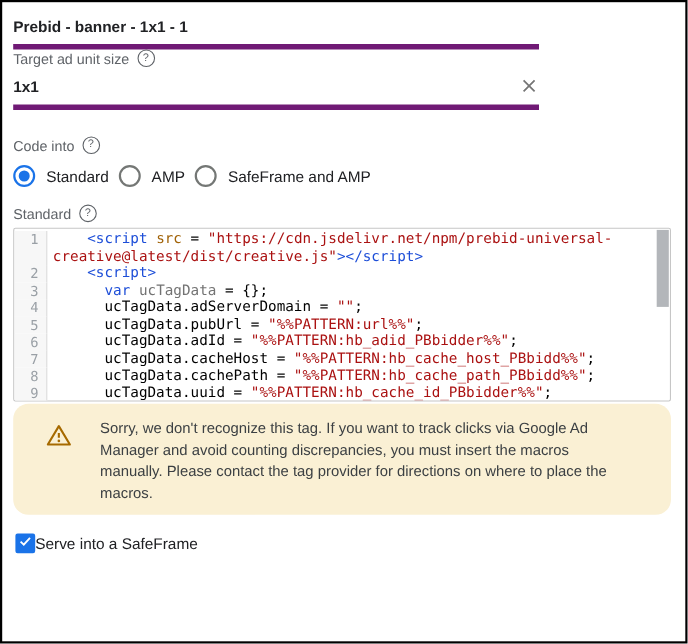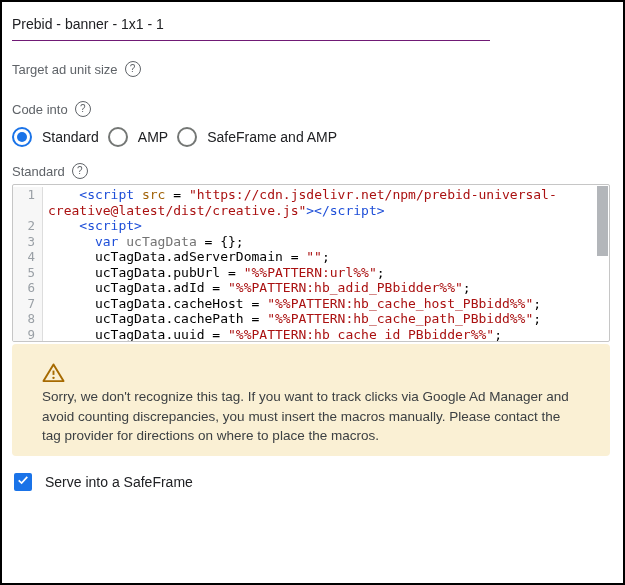--- a/index.html
+++ b/index.html
@@ -13,21 +13,22 @@
   
   .field-label{font-size:13px;color:#5f6368;display:flex;align-items:center;gap:7px;}
   .help-icon{
     width:14px;height:14px;border:1.4px solid #5f6368;border-radius:50%;
     display:inline-flex;align-items:center;justify-content:center;
     font-size:10px;color:#5f6368;line-height:1;flex-shrink:0;
   }
   .field{margin:0;}
   .field-row{
     width:478px;display:flex;align-items:center;justify-content:space-between;
-    border-bottom:1px solid #701a75;
+    border-bottom:5px solid #701a75;
+    font-weight:bold;
   }
   .field-value{font-size:14px;color:#202124;}
   .row-name{margin-top:4px;padding:2px 0 8px 0;}
   .row-size{margin-top:4px;height:28px;padding-bottom:2px;}
   .clear-btn{background:none;border:none;padding:0;cursor:pointer;display:flex;}
 
   
   .section-gap{margin-top:24px;}
   .radio-row{display:flex;align-items:center;gap:9px;margin-top:10px;}
   .radio-opt{display:flex;align-items:center;gap:10px;font-size:14px;}
@@ -64,62 +65,71 @@
   .tok-kw{color:#1d4ed8;}
   .tok-def{color:#737373;text-align:right;}
   .vscroll{
     position:absolute;top:1px;right:1px;width:11px;height:70px;
     background:#b3b6ba;cursor:pointer;
   }
 
   
   .warning{
     margin-top:2px;width:598px;box-sizing:border-box;
-    background:#faf0d4;border-radius:4px;
+    background:#faf0d4;border-radius:14px;
     display:flex;align-items:flex-start;
     padding:13px 36px 10px 30px;
-    flex-direction:column;
   }
   .warning-icon{flex-shrink:0;margin:5px 26px 0 0;}
   .warning-text{font-size:13.5px;line-height:19.5px;color:#3c4043;}
 
   
   .macro-bar{
     margin-top:2px;width:598px;height:40px;box-sizing:border-box;
     background:#f1f3f4;border-radius:2px 2px 4px 4px;
     display:flex;align-items:center;justify-content:space-between;
     padding:0 6px 0 30px;position:relative;
   }
   .macro-link{font-size:14px;color:#1a73e8;text-decoration:none;cursor:pointer;}
   .resize-handle{position:absolute;right:5px;bottom:4px;cursor:nwse-resize;display:flex;}
 
   
-  .safeframe-row{margin-top:17px;display:flex;align-items:center;gap:13px;}
+  .safeframe-row{margin-top:17px;display:flex;align-items:center;}
   .checkbox{
     width:18px;height:18px;border-radius:2px;background:#1a73e8;
     display:flex;align-items:center;justify-content:center;cursor:pointer;flex-shrink:0;
     margin-left:2px;
   }
   .safeframe-label{font-size:14px;color:#202124;}
 </style>
 </head>
 <body>
 
 <div class="page">
 
   <div class="field">
     <div class="field-row row-name">
       <span class="field-value">Prebid - banner - 1x1 - 1</span>
     </div>
   </div>
 
-  <div class="field" style="margin-top:20px;">
+  <div class="field" style="">
     <div class="field-label">
       <span>Target ad unit size</span>
       <span class="help-icon">?</span>
+    </div>
+    <div class="field-row row-size">
+      <span class="field-value">1x1</span>
+      <button class="clear-btn">
+        <span>
+          <svg width="18" height="18" viewBox="0 0 18 18">
+              <path d="M4 4 L14 14 M14 4 L4 14" stroke="#757575" stroke-width="1.6" fill="none"></path>
+            </svg>
+        </span>
+      </button>
     </div>
   </div>
 
   <div class="section-gap">
     <div class="field-label">
       <span>Code into</span>
       <span class="help-icon">?</span>
     </div>
     <div class="radio-row">
       <div class="radio-opt">

